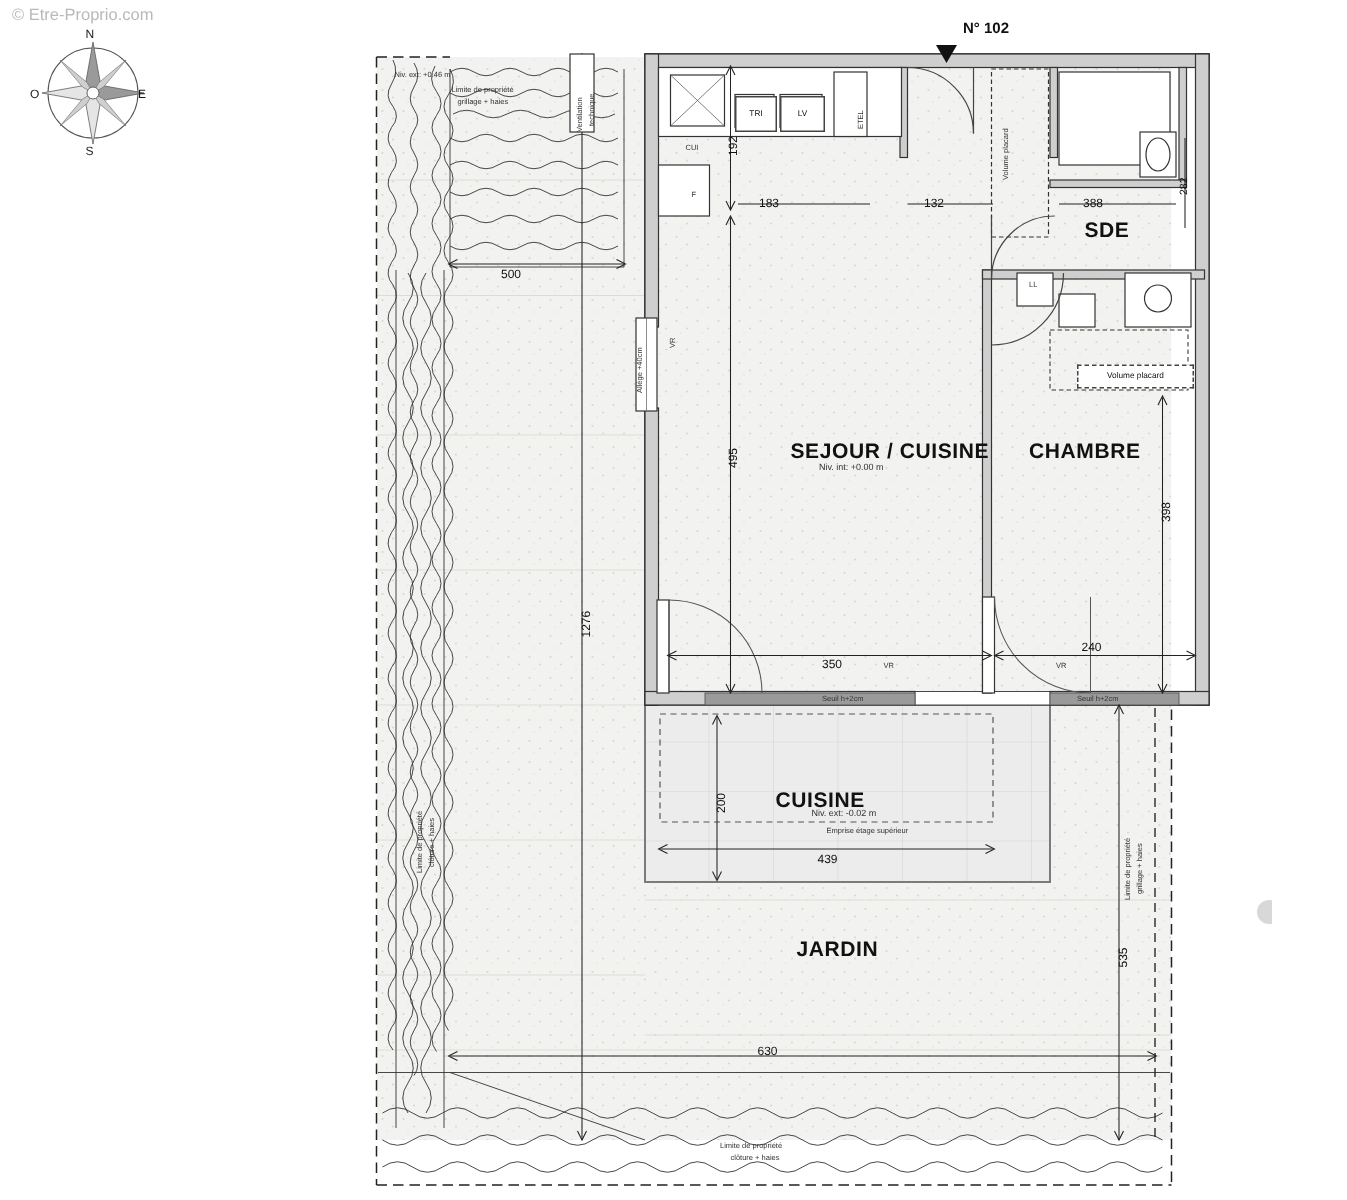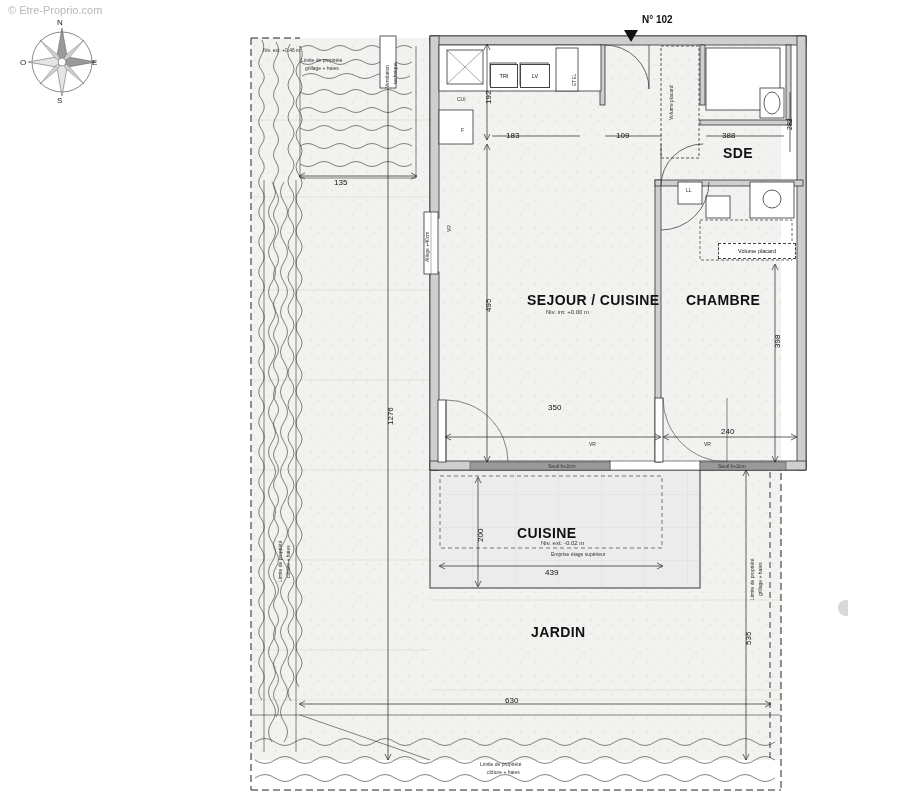--- a/index.html
+++ b/index.html
@@ -383,25 +383,25 @@
 
   <div class="lbl room-name" style="left:531px; top:624px;">JARDIN</div>
 
   <div class="mini-box" style="left:490px; top:64px; width:26px; height:22px;">TRI</div>
   <div class="mini-box" style="left:520px; top:64px; width:28px; height:22px;">LV</div>
   <div class="lbl tiny" style="left:457px; top:96px;">CUI</div>
   <div class="lbl tiny" style="left:461px; top:127px;">F</div>
   <div class="lbl tiny" style="left:686px; top:187px;">LL</div>
   <div class="lbl tiny-v" style="left:571px; top:86px;">ETEL</div>
 
-  <div class="lbl dim" style="left:334px; top:178px;">135</div>
+  <div class="lbl dim" style="left:334px; top:178px;">500</div>
   <div class="lbl dim" style="left:506px; top:131px;">183</div>
-  <div class="lbl dim" style="left:616px; top:131px;">109</div>
+  <div class="lbl dim" style="left:616px; top:131px;">132</div>
   <div class="lbl dim" style="left:722px; top:131px;">388</div>
-  <div class="lbl dim" style="left:548px; top:403px;">350</div>
+  <div class="lbl dim" style="left:548px; top:438px;">350</div>
   <div class="lbl dim" style="left:721px; top:427px;">240</div>
   <div class="lbl dim" style="left:545px; top:568px;">439</div>
   <div class="lbl dim" style="left:505px; top:696px;">630</div>
 
   <div class="lbl dim-v" style="left:386px; top:425px;">1276</div>
   <div class="lbl dim-v" style="left:484px; top:312px;">495</div>
   <div class="lbl dim-v" style="left:484px; top:104px;">192</div>
   <div class="lbl dim-v" style="left:773px; top:348px;">398</div>
   <div class="lbl dim-v" style="left:744px; top:645px;">535</div>
   <div class="lbl dim-v" style="left:476px; top:542px;">200</div>

